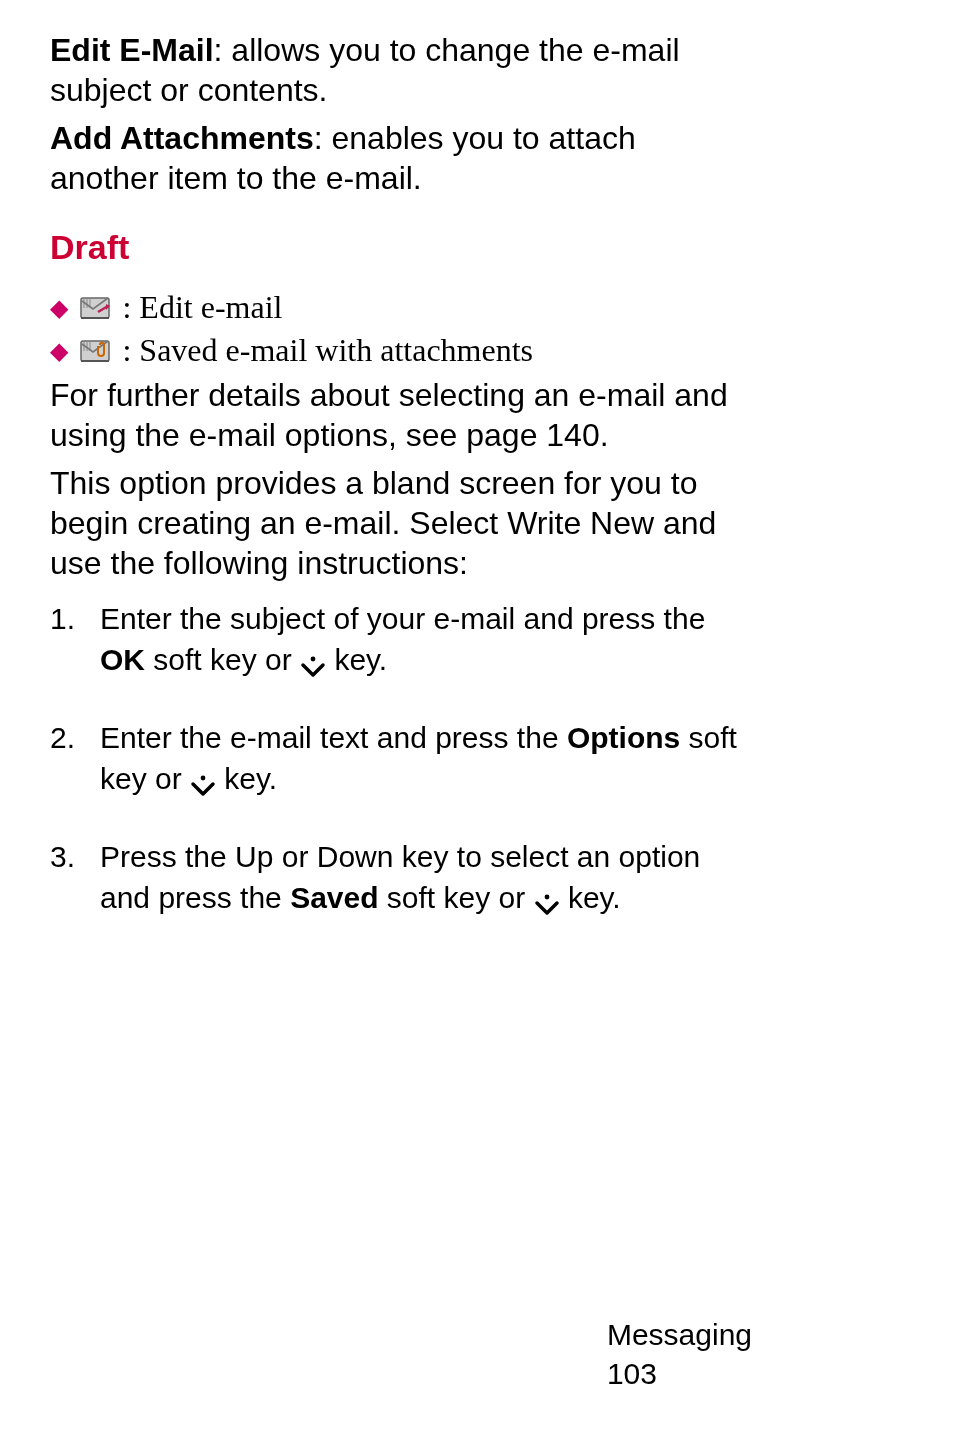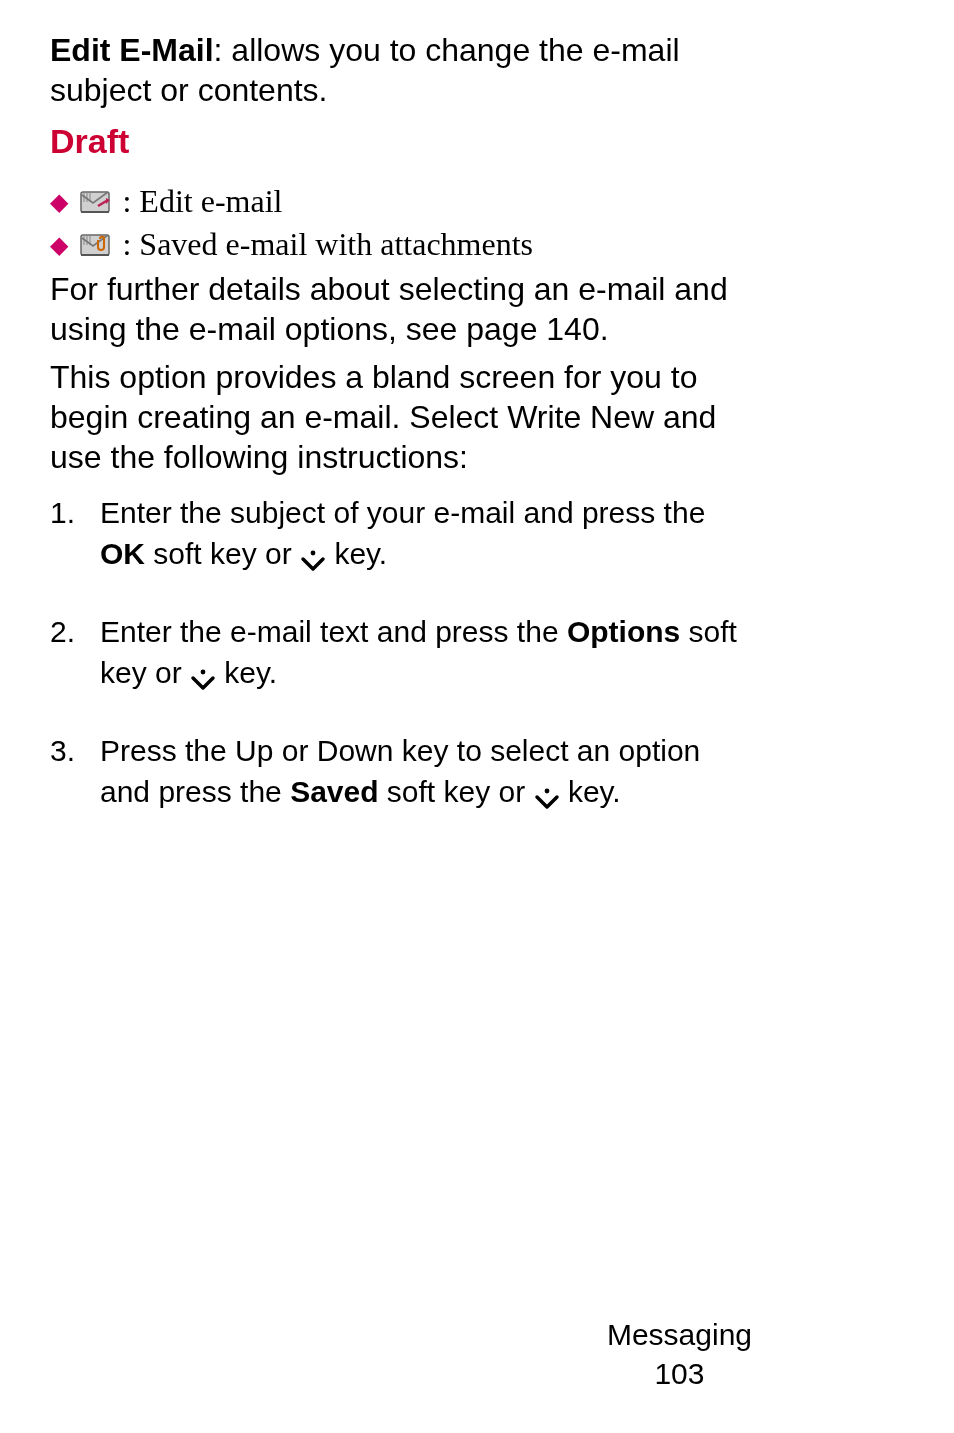--- a/index.html
+++ b/index.html
@@ -20,21 +20,21 @@
   .body-text {
     font-size: 32px;
     line-height: 1.25;
     margin: 0 0 8px 0;
   }
   .section-heading {
     color: #cc0033;
     font-weight: bold;
     font-family: "Arial Black", Arial, sans-serif;
     font-size: 34px;
-    margin: 12px 0 22px 0;
+    margin: 30px 0 22px 0;
   }
   .bullet-list {
     list-style: none;
     padding: 0;
     margin: 10px 0 4px 0;
   }
   .bullet-item {
     display: flex;
     align-items: center;
     gap: 10px;
@@ -79,35 +79,38 @@
   .nav-icon {
     display: inline-block;
     width: 26px;
     height: 26px;
     vertical-align: text-bottom;
   }
   .footer {
     position: absolute;
     right: 50px;
     bottom: 40px;
-    text-align: center;
+    text-align: left;
     font-size: 30px;
     line-height: 1.3;
   }
   b { font-weight: bold; }
 </style>
 </head>
 <body>
 
 <div class="page">
 
   <p class="body-text">
     <b>Edit E-Mail</b><span>: allows you to change the e-mail subject or contents.</span>
   </p>
 
+  <p class="body-text">
+    <b>Add Attachments</b><span>: enables you to attach another item to the e-mail.</span>
+  </p>
 
   <h2 class="section-heading">Draft</h2>
 
 
   <ul class="bullet-list">
     <li class="bullet-item">
       <span class="diamond">◆</span>
       <span class="mail-icon">
         <svg viewBox="0 0 34 28">
           <rect x="3" y="4" width="28" height="20" rx="2" fill="#d0d0d0" stroke="#666" stroke-width="1.5"></rect>

